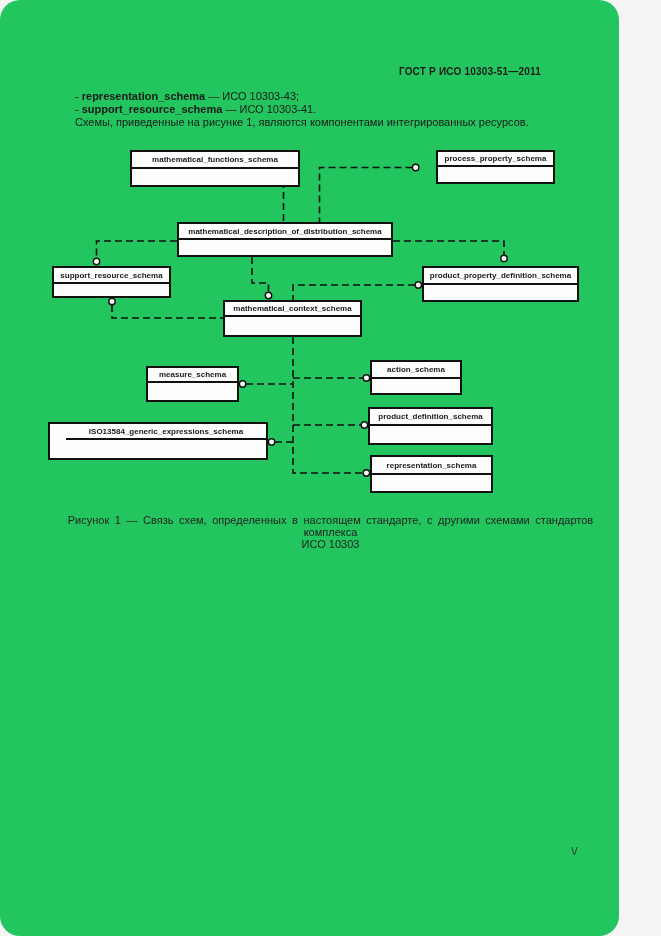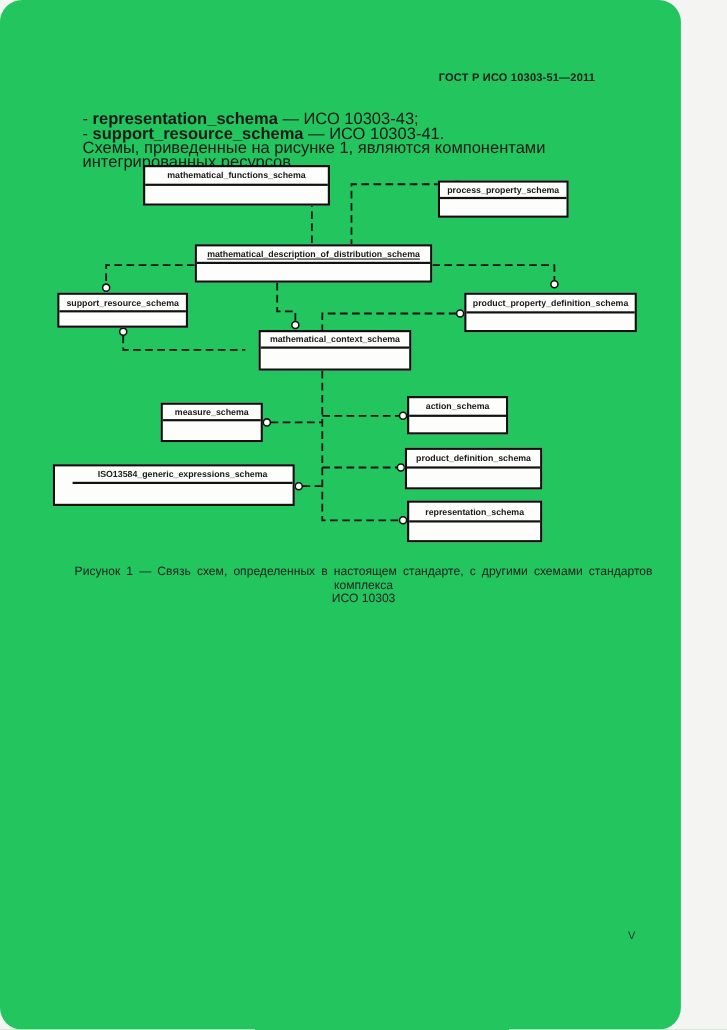--- a/index.html
+++ b/index.html
@@ -18,23 +18,23 @@
     position: absolute;
     top: 66px;
     right: 78px;
     font-size: 10px;
     font-weight: bold;
     letter-spacing: 0.2px;
   }
   .intro {
     position: absolute;
     left: 75px;
-    top: 102px;
+    top: 90px;
     width: 520px;
-    font-size: 15px;
+    font-size: 11px;
     line-height: 13px;
   }
   .intro b { font-weight: bold; }
   .diagram {
     position: absolute;
     left: 0; top: 0;
     width: 661px; height: 936px;
   }
   svg.connectors {
     position: absolute;
@@ -121,41 +121,41 @@
         <circle cx="364.4" cy="425" r="3.2"></circle>
         <circle cx="271.6" cy="442" r="3.2"></circle>
       </g>
     </svg>
 
     <div class="schema-box" style="left:86px; top:150px; width:170px; height:37px;margin-left:44px;">
       <div class="title" style="height:17px;">mathematical_functions_schema</div>
       <div class="body-row"></div>
     </div>
 
-    <div class="schema-box" style="left:398px; top:150px; width:119px; height:34px;margin-top:14px;">
+    <div class="schema-box" style="left:436px; top:150px; width:119px; height:34px;">
       <div class="title" style="height:15px;">process_property_schema</div>
       <div class="body-row"></div>
     </div>
 
-    <div class="schema-box" style="left:177px; top:222px; width:216px; height:35px;text-decoration:underline;">
+    <div class="schema-box" style="left:177px; top:222px; width:216px; height:35px;">
       <div class="title" style="height:16px;">mathematical_description_of_distribution_schema</div>
       <div class="body-row"></div>
     </div>
 
     <div class="schema-box" style="left:52px; top:266px; width:119px; height:32px;">
       <div class="title" style="height:16px;">support_resource_schema</div>
       <div class="body-row"></div>
     </div>
 
     <div class="schema-box" style="left:422px; top:266px; width:157px; height:36px;">
       <div class="title" style="height:17px;">product_property_definition_schema</div>
       <div class="body-row"></div>
     </div>
 
-    <div class="schema-box" style="left:223px; top:300px; width:139px; height:37px;margin-left:12px;">
+    <div class="schema-box" style="left:223px; top:300px; width:139px; height:37px;">
       <div class="title" style="height:15px;">mathematical_context_schema</div>
       <div class="body-row"></div>
     </div>
 
     <div class="schema-box" style="left:146px; top:366px; width:93px; height:36px;">
       <div class="title" style="height:15px;">measure_schema</div>
       <div class="body-row"></div>
     </div>
 
     <div class="schema-box" style="left:370px; top:360px; width:92px; height:35px;">

